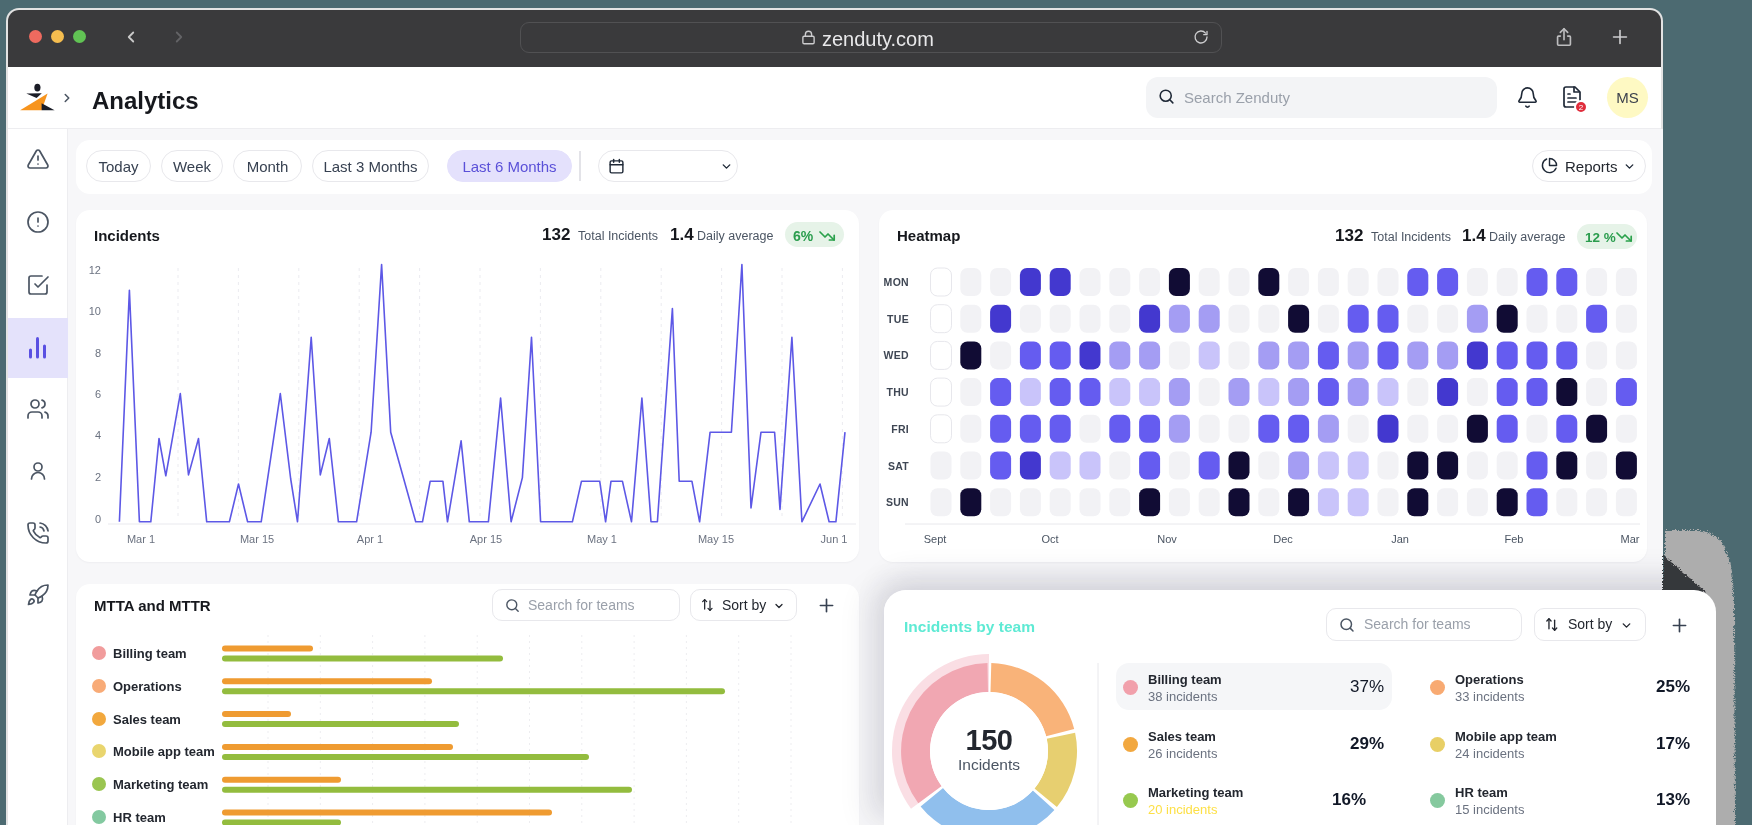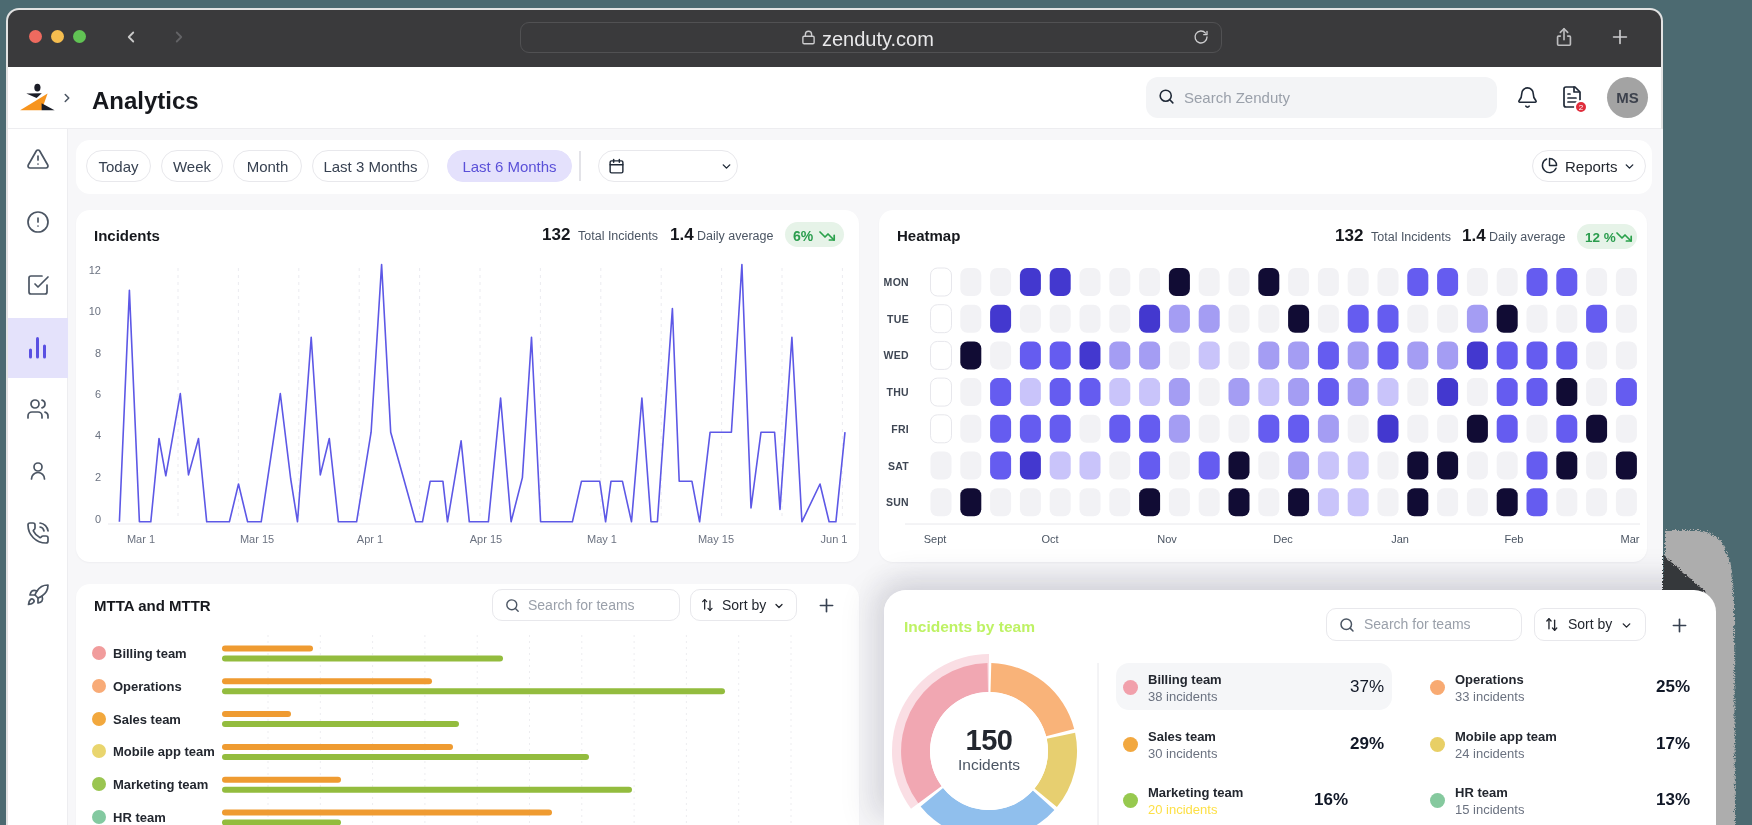--- a/index.html
+++ b/index.html
@@ -65,21 +65,21 @@
     <path d="M3.262 15.326A1 1 0 0 0 4 17h16a1 1 0 0 0 .74-1.673C19.41 13.956 18 12.499 18 8A6 6 0 0 0 6 8c0 4.499-1.411 5.956-2.738 7.326"></path>
   </svg>
 <svg style="position:absolute;left:1560px;top:85px" width="24" height="24" viewBox="0 0 24 24" fill="none" stroke="#1f2937" stroke-width="1.7" stroke-linecap="round" stroke-linejoin="round">
     <path d="M15 2H6a2 2 0 0 0-2 2v16a2 2 0 0 0 2 2h12a2 2 0 0 0 2-2V7Z"></path>
     <path d="M14 2v5h5"></path>
     <path d="M16 13H8"></path>
     <path d="M16 17H8"></path>
     <path d="M10 9H8"></path>
   </svg>
 <div class="abs" style="left:1574px;top:100px;width:14px;height:14px;border-radius:50%;background:#e02d3c;border:2px solid #fff;color:#fff;font-size:8px;text-align:center;line-height:11px">2</div>
-<div class="abs" style="left:1607px;top:77px;width:41px;height:41px;border-radius:50%;background:#a3a3a3;color:#3c414c;font-size:15px;font-weight:bold;text-align:center;line-height:41px">MS</div>
+<div class="abs" style="left:1607px;top:77px;width:41px;height:41px;border-radius:50%;background:#fef9c3;color:#3c414c;font-size:15px;font-weight:normal;text-align:center;line-height:41px">MS</div>
 <div class="abs" style="left:8px;top:128px;width:1653px;height:1px;background:#ededf0"></div>
 
 <div class="abs" style="left:68px;top:129px;width:1595px;height:696px;background:#f7f7f9"></div>
 <div class="abs" style="left:8px;top:129px;width:60px;height:696px;background:#fff;border-right:1px solid #ededf0"></div>
 <div style="position:absolute;left:8px;top:318px;width:60px;height:60px;background:#e4e2fb"></div>
 <svg style="position:absolute;left:26px;top:147px" width="24" height="24" viewBox="0 0 24 24" fill="none" stroke="#4b5563" stroke-width="1.7" stroke-linecap="round" stroke-linejoin="round">
     <path d="m21.73 18-8-14a2 2 0 0 0-3.46 0l-8 14A2 2 0 0 0 4 21h16a2 2 0 0 0 1.73-3"></path>
     <path d="M12 9v4"></path>
     <path d="M12 17h.01"></path>
   </svg>
@@ -456,21 +456,21 @@
 <feDisplacementMap in="SourceGraphic" in2="t" scale="5" xChannelSelector="R" yChannelSelector="G"></feDisplacementMap>
 </filter>
     </defs>
 <g filter="url(#grain)">
 <path d="M1664 529 L1697 529 C1712 531 1719 537 1723 546 C1728 556 1730 566 1731 580 L1733 603 L1734 828 L1664 828 Z" fill="#adadad"></path>
 <path d="M1662 554 L1705 591 L1662 591 Z" fill="#36373b"></path>
 </g>
 </svg>
 <div class="abs" style="left:884px;top:590px;width:832px;height:235px;border-radius:22px 22px 0 0;box-shadow:0 -14px 30px rgba(40,40,70,.12), -18px -4px 30px rgba(40,40,70,.08);z-index:30;clip-path:inset(-80px 53px 0px -80px)"></div>
 <div class="abs" style="left:884px;top:590px;width:832px;height:235px;background:#fff;border-radius:22px 22px 0 0;z-index:50"></div>
-<div class="abs" style="left:904px;top:618px;font-size:15.5px;font-weight:bold;color:#bef264;z-index:51">Incidents by team</div>
+<div class="abs" style="left:904px;top:618px;font-size:15.5px;font-weight:bold;color:#5eead4;z-index:51">Incidents by team</div>
 <div class="abs" style="left:1326px;top:608px;width:196px;height:33px;background:#fff;border:1px solid #e8e8ec;border-radius:10px;z-index:51"></div>
 <div class="abs" style="z-index:51">
     <svg style="position:absolute;left:1338px;top:616px" width="18" height="18" viewBox="0 0 24 24" fill="none" stroke="#4b5563" stroke-width="2.0" stroke-linecap="round" stroke-linejoin="round">
       <circle cx="11" cy="11" r="7"></circle>
       <path d="m20 20-3.5-3.5"></path>
     </svg>
   </div>
 <div class="abs" style="left:1364px;top:616px;font-size:14px;color:#9aa0aa;z-index:51">Search for teams</div>
 <div class="abs" style="left:1534px;top:608px;width:112px;height:33px;background:#fff;border:1px solid #e8e8ec;border-radius:10px;z-index:51"></div>
 <div class="abs" style="z-index:51">
@@ -507,26 +507,26 @@
 </svg>
 </div>
 <div class="abs" style="z-index:52;left:0;top:0;width:1752px;height:0">
     <div style="position:absolute;left:1116px;top:663px;width:276px;height:47px;background:#f5f6f8;border-radius:13px"></div>
 <div style="position:absolute;left:1123px;top:679.5px;width:15px;height:15px;border-radius:50%;background:#f1a0ab"></div>
 <div style="position:absolute;left:1148px;top:673px;font-size:13px;font-weight:700;color:#23272f;line-height:13px">Billing team</div>
 <div style="position:absolute;left:1148px;top:690px;font-size:13px;color:#6b7280;line-height:13px">38 incidents</div>
 <div style="position:absolute;left:1314px;top:679px;width:70px;text-align:right;font-size:17px;font-weight:400;color:#111827;line-height:16px">37%</div>
 <div style="position:absolute;left:1123px;top:736.5px;width:15px;height:15px;border-radius:50%;background:#f2a840"></div>
 <div style="position:absolute;left:1148px;top:730px;font-size:13px;font-weight:700;color:#23272f;line-height:13px">Sales team</div>
-<div style="position:absolute;left:1148px;top:747px;font-size:13px;color:#6b7280;line-height:13px">30 incidents</div>
+<div style="position:absolute;left:1148px;top:747px;font-size:13px;color:#6b7280;line-height:13px">26 incidents</div>
 <div style="position:absolute;left:1314px;top:736px;width:70px;text-align:right;font-size:17px;font-weight:700;color:#111827;line-height:16px">29%</div>
 <div style="position:absolute;left:1123px;top:792.5px;width:15px;height:15px;border-radius:50%;background:#97c94f"></div>
 <div style="position:absolute;left:1148px;top:786px;font-size:13px;font-weight:700;color:#23272f;line-height:13px">Marketing team</div>
 <div style="position:absolute;left:1148px;top:803px;font-size:13px;color:#fde047;line-height:13px">20 incidents</div>
-<div style="position:absolute;left:1314px;top:792px;width:70px;text-align:left;font-size:17px;font-weight:700;color:#111827;line-height:16px">16%</div>
+<div style="position:absolute;left:1314px;top:792px;width:70px;text-align:center;font-size:17px;font-weight:700;color:#111827;line-height:16px">16%</div>
 <div style="position:absolute;left:1430px;top:679.5px;width:15px;height:15px;border-radius:50%;background:#f8aa72"></div>
 <div style="position:absolute;left:1455px;top:673px;font-size:13px;font-weight:700;color:#23272f;line-height:13px">Operations</div>
 <div style="position:absolute;left:1455px;top:690px;font-size:13px;color:#6b7280;line-height:13px">33 incidents</div>
 <div style="position:absolute;left:1620px;top:679px;width:70px;text-align:right;font-size:17px;font-weight:700;color:#111827;line-height:16px">25%</div>
 <div style="position:absolute;left:1430px;top:736.5px;width:15px;height:15px;border-radius:50%;background:#e8cf66"></div>
 <div style="position:absolute;left:1455px;top:730px;font-size:13px;font-weight:700;color:#23272f;line-height:13px">Mobile app team</div>
 <div style="position:absolute;left:1455px;top:747px;font-size:13px;color:#6b7280;line-height:13px">24 incidents</div>
 <div style="position:absolute;left:1620px;top:736px;width:70px;text-align:right;font-size:17px;font-weight:700;color:#111827;line-height:16px">17%</div>
 <div style="position:absolute;left:1430px;top:792.5px;width:15px;height:15px;border-radius:50%;background:#85c99e"></div>
 <div style="position:absolute;left:1455px;top:786px;font-size:13px;font-weight:700;color:#23272f;line-height:13px">HR team</div>

